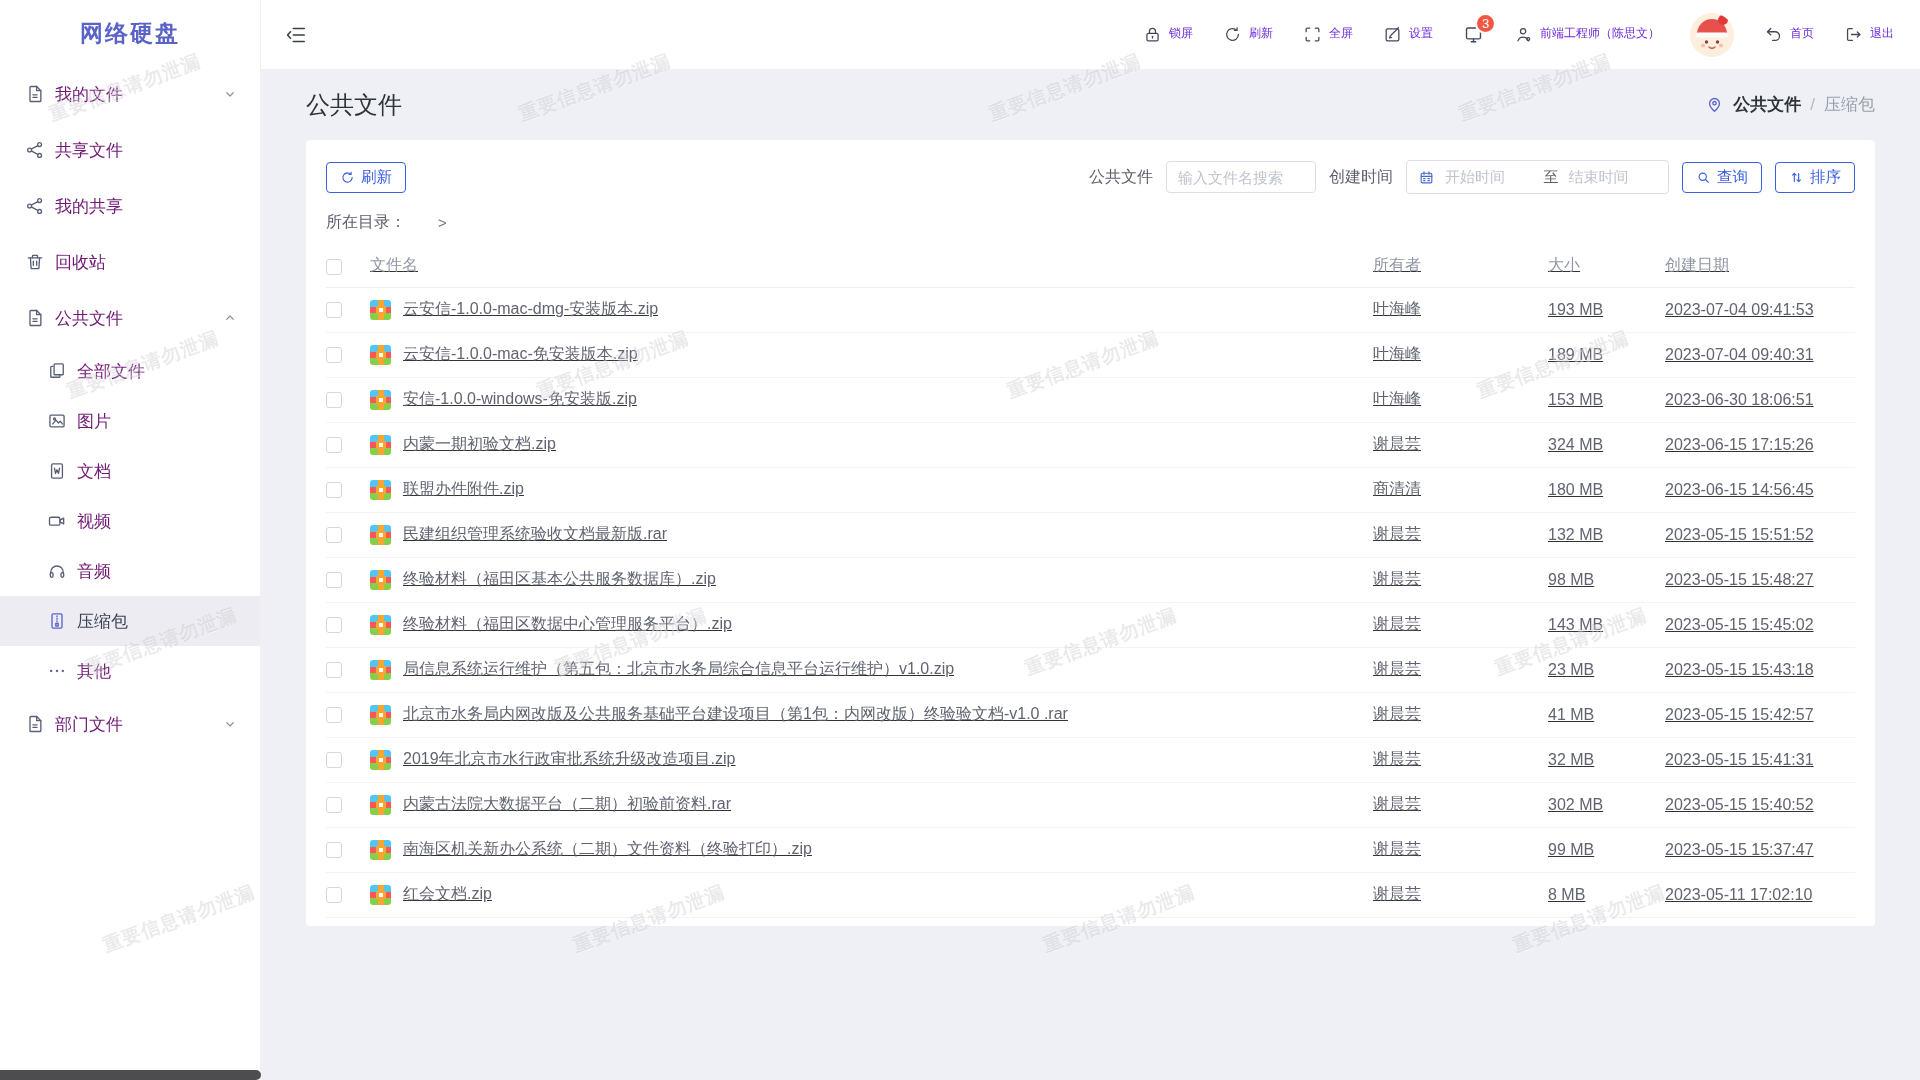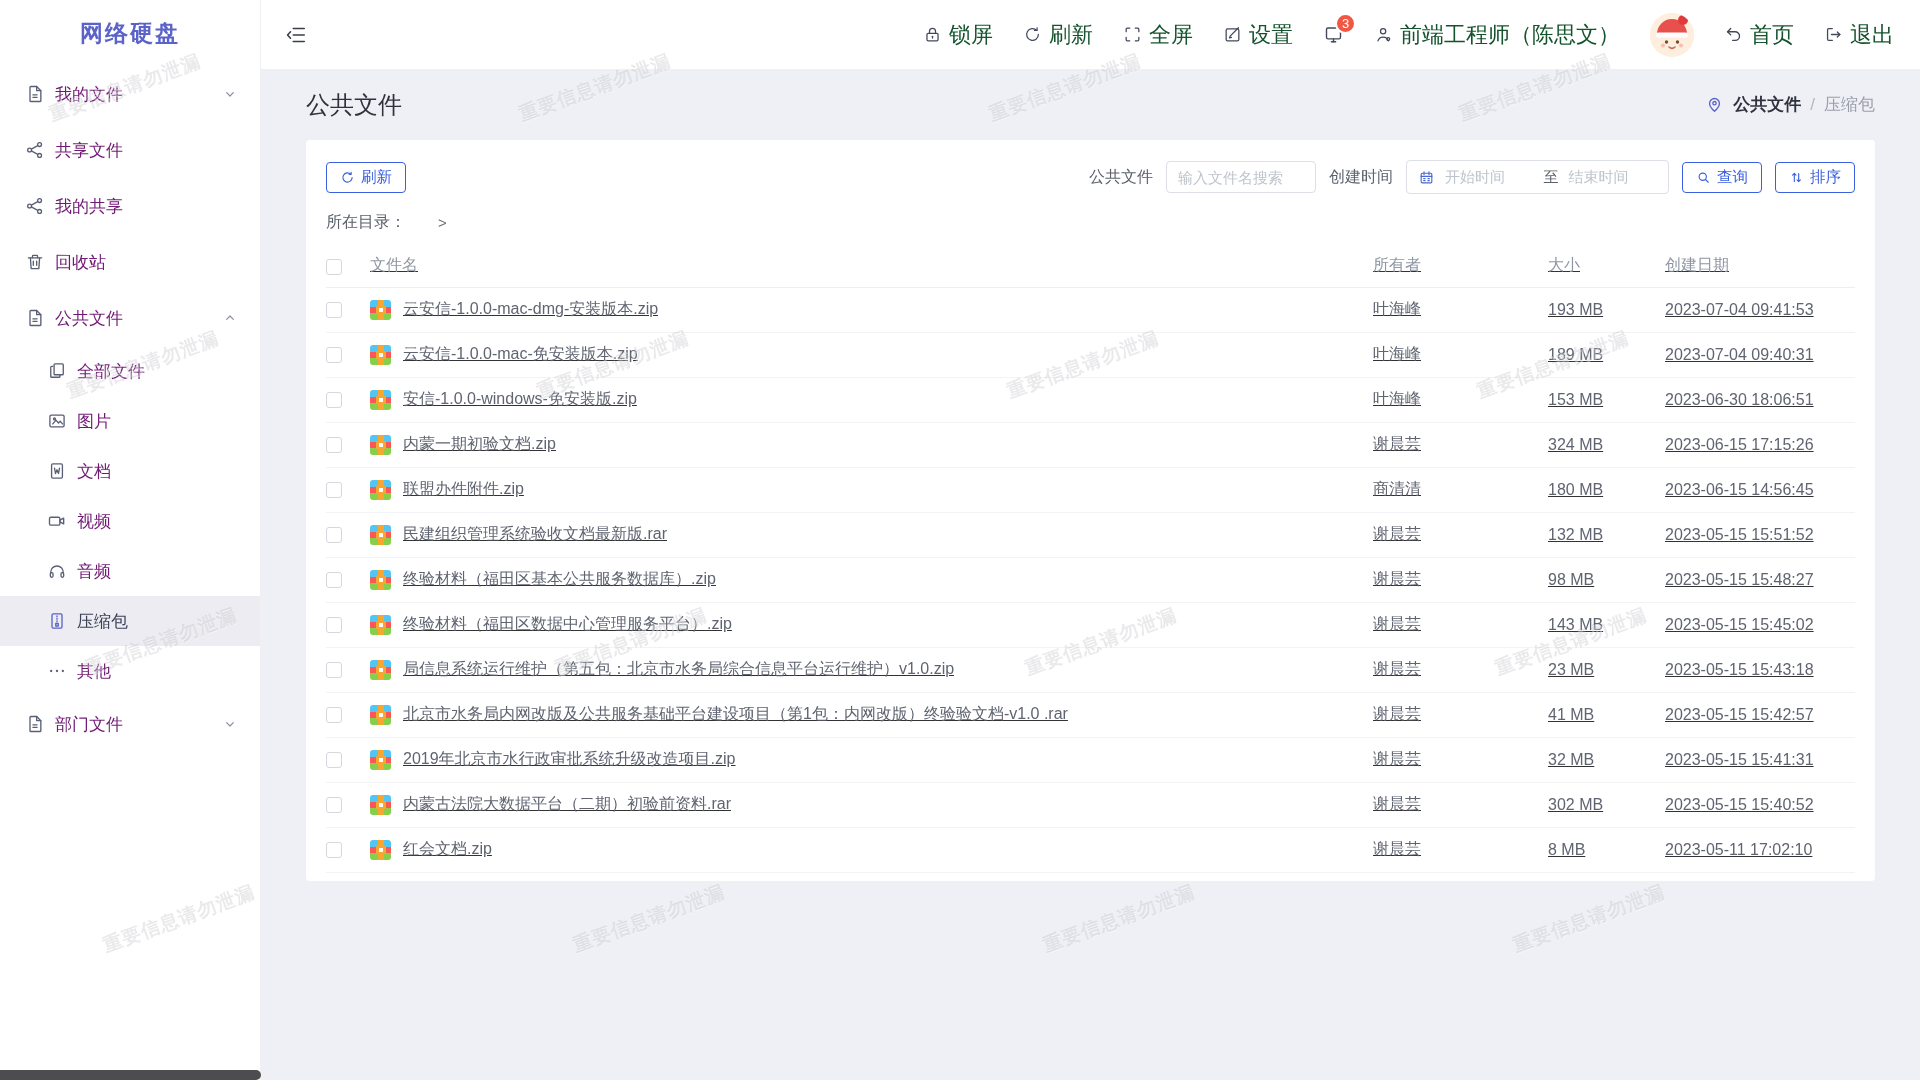--- a/index.html
+++ b/index.html
@@ -21,21 +21,21 @@
   .side-item.active .ico { color:#5b63c9; }
   .side-item.active { color:#3a3f55; }
   .h-scrollbar { position:absolute; left:0; bottom:0; width:261px; height:10px; background:#4d4d4f; border-radius:0 5px 5px 0; }
 
   
   .main { flex:1; display:flex; flex-direction:column; min-width:0; }
   .topbar { height:69px; background:#fff; display:flex; align-items:center; padding:0 26px 0 24px; flex:none; }
   .collapse-btn { width:22px; height:22px; color:#3a3f47; cursor:pointer; }
   .collapse-btn svg { width:100%; height:100%; display:block; }
   .topbar-right { margin-left:auto; display:flex; align-items:center; gap:30px; }
-  .tb-item { display:flex; align-items:center; gap:7px; font-size:22px; color:#14532d; cursor:pointer; white-space:nowrap; }
+  .tb-item { display:flex; align-items:flex-start; gap:7px; font-size:12px; color:#6d28d9; cursor:pointer; white-space:nowrap; }
   .tb-item .ico { width:19px; height:19px; color:#43485a; }
   .tb-item .ico svg { width:100%; height:100%; display:block; }
   .bell-wrap { position:relative; cursor:pointer; }
   .bell-wrap .ico { width:21px; height:21px; color:#43485a; display:block; }
   .bell-wrap .ico svg { width:100%; height:100%; display:block; }
   .badge { position:absolute; top:-11px; right:-12px; min-width:21px; height:21px; border-radius:11px; background:#f25744; color:#fff; font-size:13px; display:flex; align-items:center; justify-content:center; border:2px solid #fff; padding:0 4px; }
   .avatar { width:44px; height:44px; border-radius:50%; overflow:hidden; flex:none; cursor:pointer; background:#fdeede; }
   .avatar svg { width:100%; height:100%; display:block; }
 
   
@@ -645,20 +645,35 @@
                       <i class="buckle"></i>
                     </span>
         <span class="fname">内蒙古法院大数据平台（二期）初验前资料.rar</span>
       </span>
     </td>
     <td>谢晨芸</td>
     <td>302 MB</td>
     <td>2023-05-15 15:40:52</td>
   </tr>
 
+  <tr>
+    <td><span class="checkbox"></span></td>
+    <td>
+      <span class="namecell">
+        <span class="zipicon">
+                      <i class="vstripe"></i>
+                      <i class="buckle"></i>
+                    </span>
+        <span class="fname">南海区机关新办公系统（二期）文件资料（终验打印）.zip</span>
+      </span>
+    </td>
+    <td>谢晨芸</td>
+    <td>99 MB</td>
+    <td>2023-05-15 15:37:47</td>
+  </tr>
 
   <tr>
     <td><span class="checkbox"></span></td>
     <td>
       <span class="namecell">
         <span class="zipicon">
                       <i class="vstripe"></i>
                       <i class="buckle"></i>
                     </span>
         <span class="fname">红会文档.zip</span>

